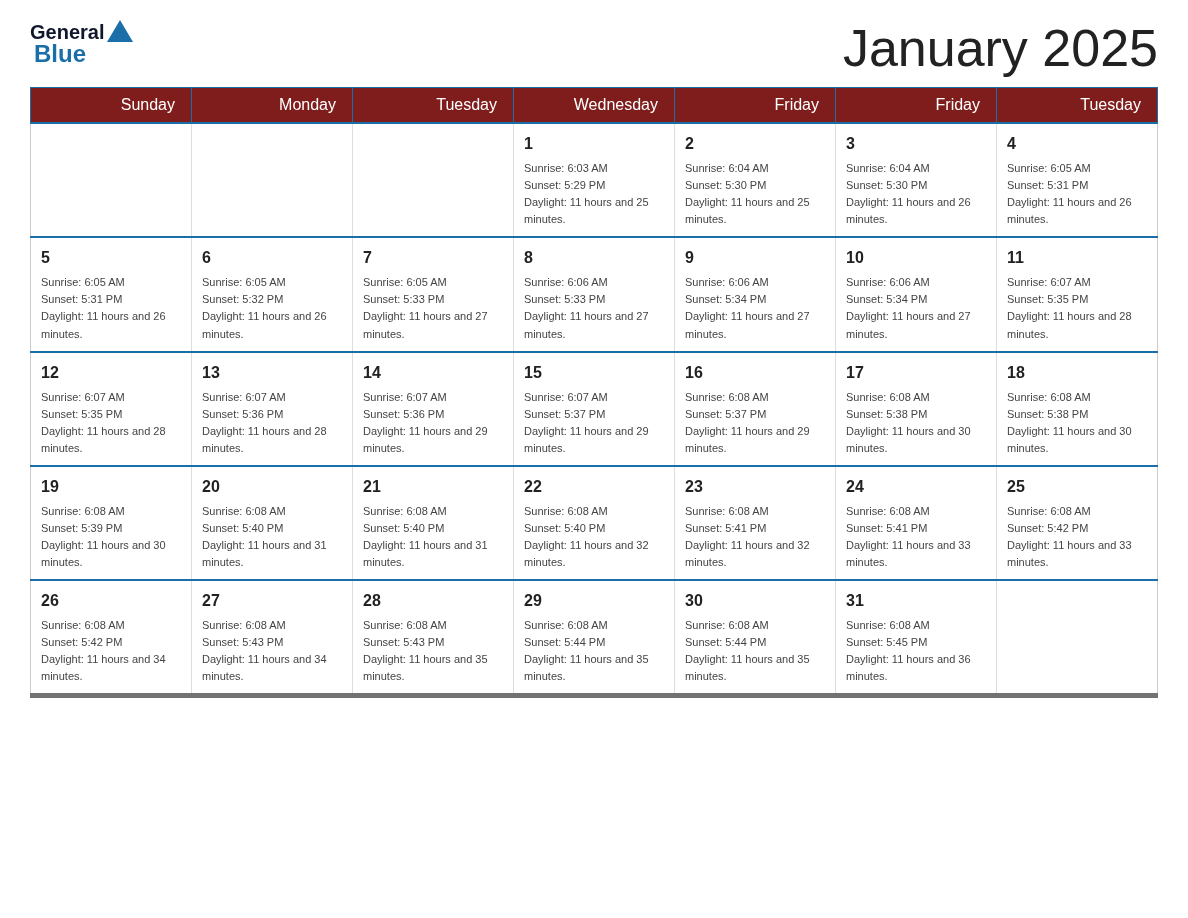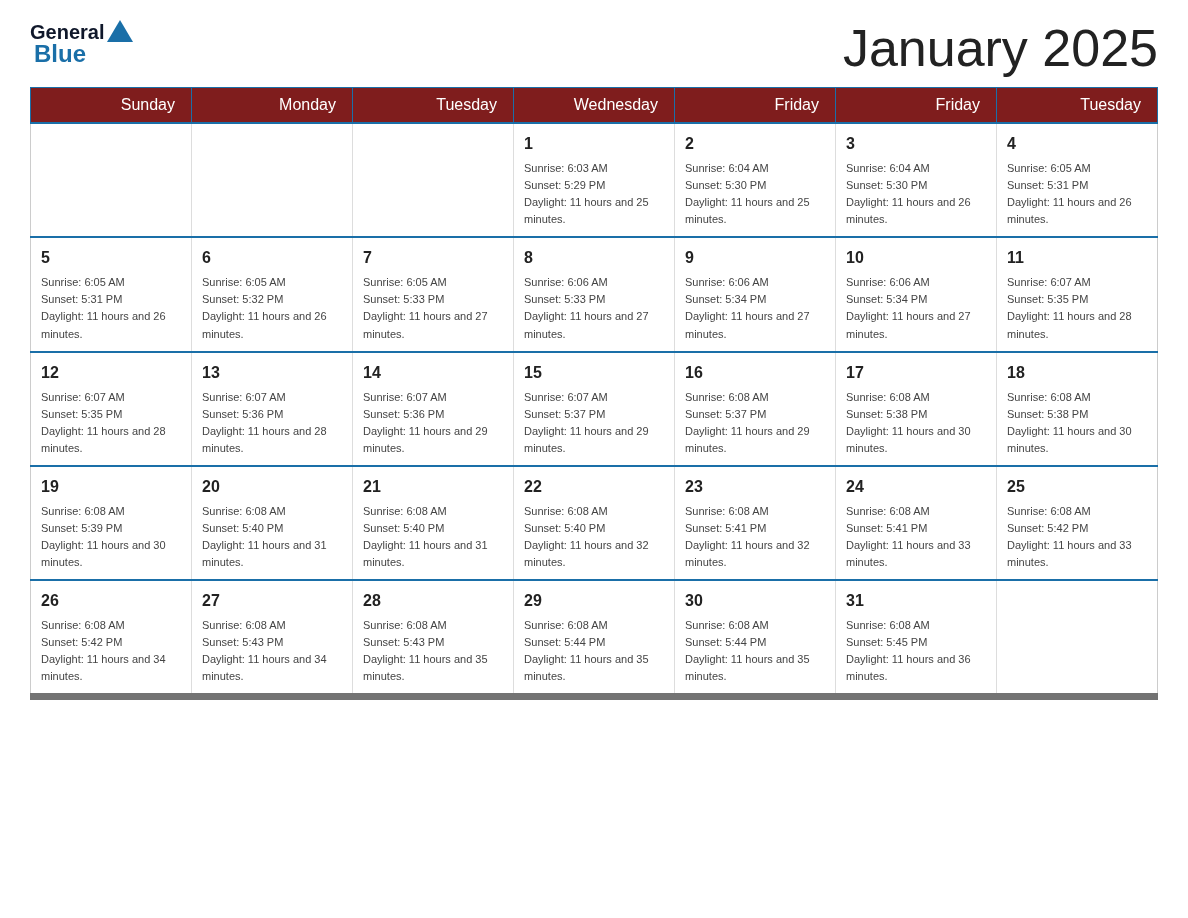--- a/index.html
+++ b/index.html
@@ -58,21 +58,21 @@
       color: #333;
       line-height: 1.5;
     }
     tbody td:first-child {
       border-left: 1px solid #ccc;
     }
     tbody td:last-child {
       border-right: 1px solid #ccc;
     }
     tbody tr:last-child td {
-      border-bottom: 7px solid #737373;
+      border-bottom: 5px solid #737373;
     }
     .day-num {
       font-size: 16px;
       font-weight: bold;
       color: #222;
       display: block;
       margin-bottom: 4px;
     }
     .day-info {
       font-size: 11px;

